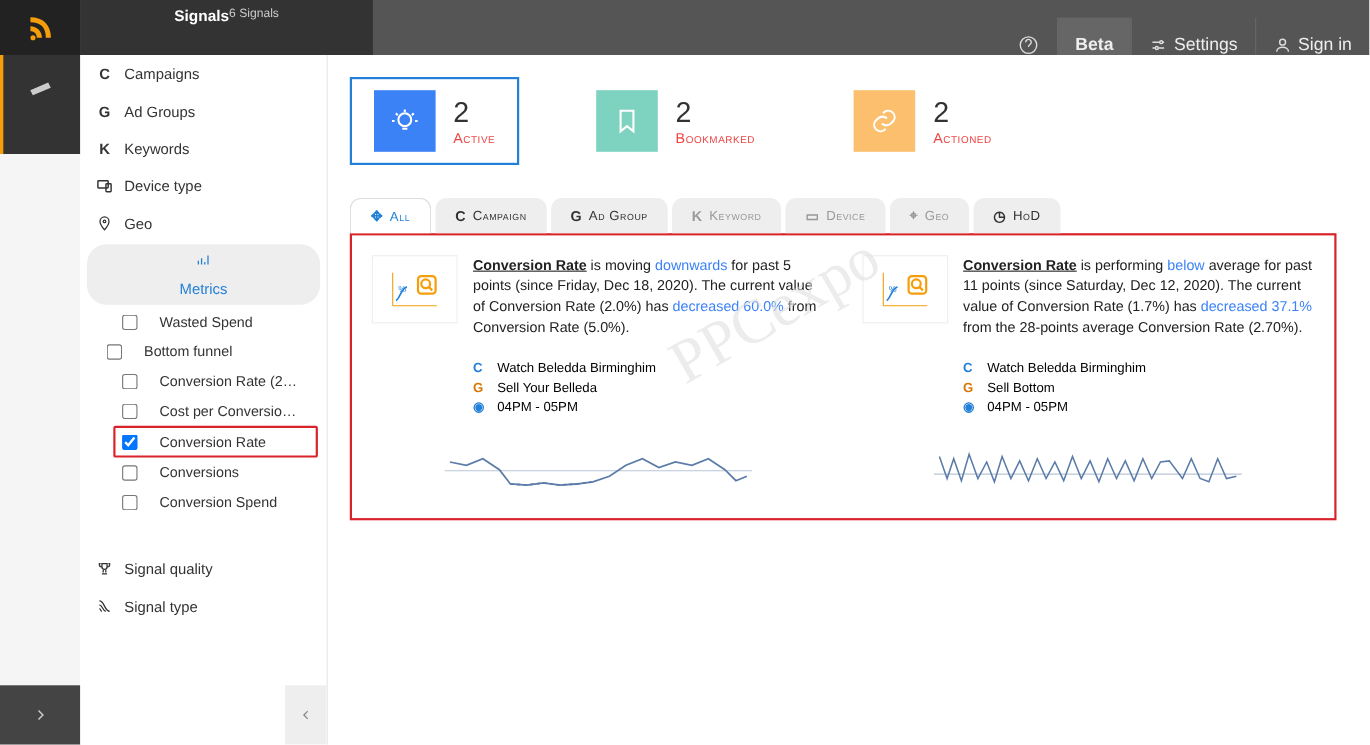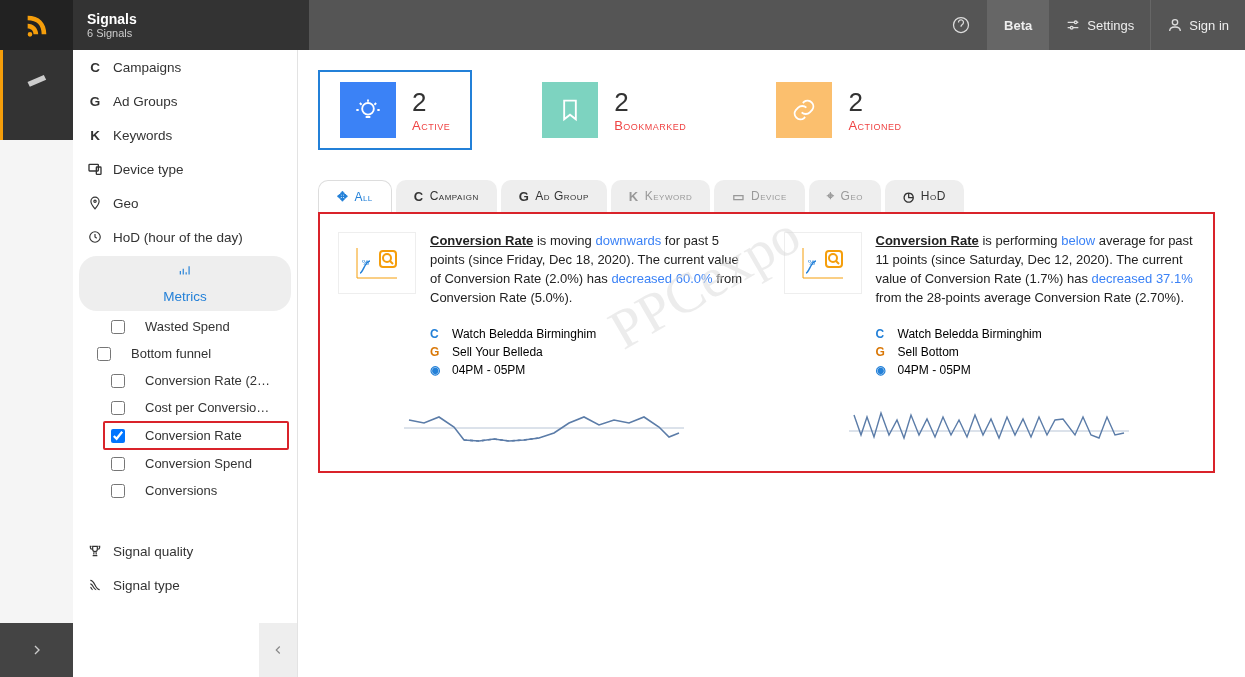--- a/index.html
+++ b/index.html
@@ -2,25 +2,25 @@
 <html><head>
 <meta charset="utf-8">
 <style>
 * { box-sizing: border-box; margin: 0; padding: 0; font-family: 'Segoe UI', Arial, sans-serif; }
 body { width: 1245px; height: 677px; background: #fff; overflow: hidden; position: relative; }
 
 
 .header { display: flex; height: 50px; background: #555; color: #fff; }
 .logo-box { width: 73px; height: 50px; background: #222; display: flex; align-items: center; justify-content: center; }
 .logo-box svg { width: 28px; height: 28px; fill: #f59e0b; }
-.title-box { width: 236px; background: #333; padding: 6px 14px; display: flex; flex-direction: column; justify-content: center; }
+.title-box { width: 266px; background: #333; padding: 6px 14px; display: flex; justify-content: center; }
 .title-box .ttl { font-weight: 600; font-size: 14px; }
 .title-box .sub { font-size: 11px; color: #ccc; }
 .header-spacer { flex: 1; }
-.hdr-btn { height: 50px; padding: 0 16px; display: flex; align-items: center; gap: 6px; color: #eee; font-size: 13px; cursor: pointer; border-left: 1px solid #666; }
+.hdr-btn { height: 50px; padding: 0 16px; display: flex; align-items: center; gap: 6px; color: #eee; font-size: 16px; cursor: pointer; border-left: 1px solid #666; margin-top: 16px; }
 .hdr-btn.help { border: none; }
 .hdr-btn.help svg { width: 20px; height: 20px; stroke: #ddd; fill: none; stroke-width: 1.5; }
 .hdr-btn.beta { background: #666; font-weight: 600; }
 .hdr-btn.demo { font-weight: 700; }
 .hdr-btn.signin { border-right: none; }
 
 
 .leftrail { position: absolute; left: 0; top: 50px; width: 73px; height: 627px; background: #f5f5f5; }
 .leftrail .top { height: 90px; background: #333; display: flex; align-items: flex-start; justify-content: center; padding-top: 18px; border-left: 3px solid #f59e0b; }
 .leftrail .top svg { width: 28px; height: 28px; fill: #ccc; }
@@ -155,29 +155,20 @@
     </div>
   <div class="sb-item">
       <span class="ic">
         <svg width="14" height="14" viewBox="0 0 24 24" fill="none" stroke="#333" stroke-width="2">
           <path d="M12 2a7 7 0 017 7c0 5-7 13-7 13S5 14 5 9a7 7 0 017-7z"></path>
           <circle cx="12" cy="9" r="2"></circle>
         </svg>
       </span>
       <span>Geo</span>
     </div>
-  <div class="sb-item">
-      <span class="ic">
-        <svg width="14" height="14" viewBox="0 0 24 24" fill="none" stroke="#333" stroke-width="2">
-          <circle cx="12" cy="12" r="9"></circle>
-          <path d="M12 7v5l3 2"></path>
-        </svg>
-      </span>
-      <span>HoD (hour of the day)</span>
-    </div>
   <div class="sb-item active">
       <span class="ic">
         <svg width="14" height="14" viewBox="0 0 24 24" fill="none" stroke="#2380d8" stroke-width="2">
           <path d="M4 18v-6M9 18V8M14 18v-4M19 18V4"></path>
         </svg>
       </span>
       <span>Metrics</span>
     </div>
   <div class="sb-check">
       <input type="checkbox" style="">
@@ -194,25 +185,25 @@
   <div class="sb-check">
       <input type="checkbox" style="">
       <span>Cost per Conversio…</span>
     </div>
   <div class="sb-check hl">
       <input type="checkbox" checked="" style="">
       <span>Conversion Rate</span>
     </div>
   <div class="sb-check">
       <input type="checkbox" style="">
+      <span>Conversions</span>
+    </div>
+  <div class="sb-check">
+      <input type="checkbox" style="">
       <span>Conversion Spend</span>
-    </div>
-  <div class="sb-check">
-      <input type="checkbox" style="">
-      <span>Conversions</span>
     </div>
   <div class="sb-sep"></div>
   <div class="sb-item">
       <span class="ic">
         <svg width="14" height="14" viewBox="0 0 24 24" fill="none" stroke="#333" stroke-width="2">
           <path d="M8 4h8v5a4 4 0 01-8 0zM6 4H4v2a3 3 0 003 3M18 4h2v2a3 3 0 01-3 3M10 14v4M14 14v4M8 20h8"></path>
         </svg>
       </span>
       <span>Signal quality</span>
     </div>

